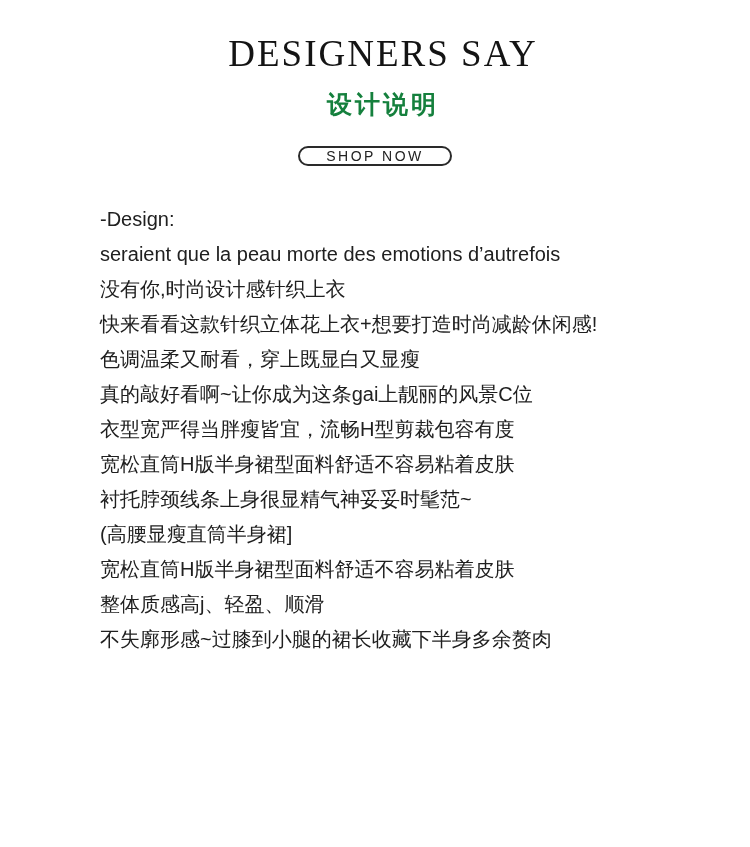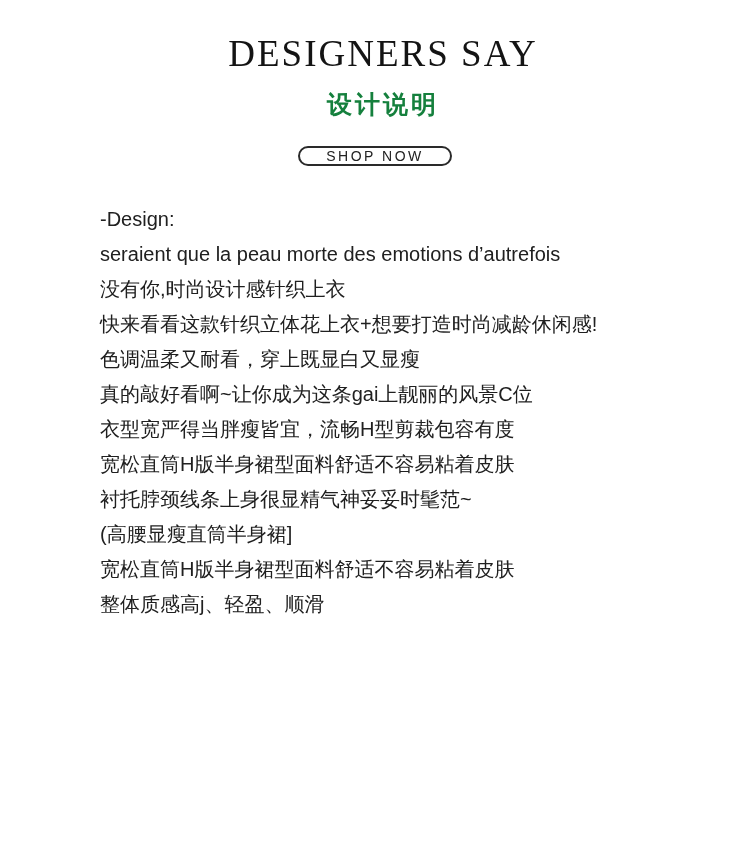--- a/index.html
+++ b/index.html
@@ -82,13 +82,14 @@
   <p class="line">没有你,时尚设计感针织上衣</p>
   <p class="line">快来看看这款针织立体花上衣+想要打造时尚减龄休闲感!</p>
   <p class="line">色调温柔又耐看，穿上既显白又显瘦</p>
   <p class="line">真的敲好看啊~让你成为这条gai上靓丽的风景C位</p>
   <p class="line">衣型宽严得当胖瘦皆宜，流畅H型剪裁包容有度</p>
   <p class="line">宽松直筒H版半身裙型面料舒适不容易粘着皮肤</p>
   <p class="line">衬托脖颈线条上身很显精气神妥妥时髦范~</p>
   <p class="line">(高腰显瘦直筒半身裙]</p>
   <p class="line">宽松直筒H版半身裙型面料舒适不容易粘着皮肤</p>
   <p class="line">整体质感高j、轻盈、顺滑</p>
+  <p class="line">不失廓形感~过膝到小腿的裙长收藏下半身多余赘肉</p>
 </div>
 
 </body></html>

